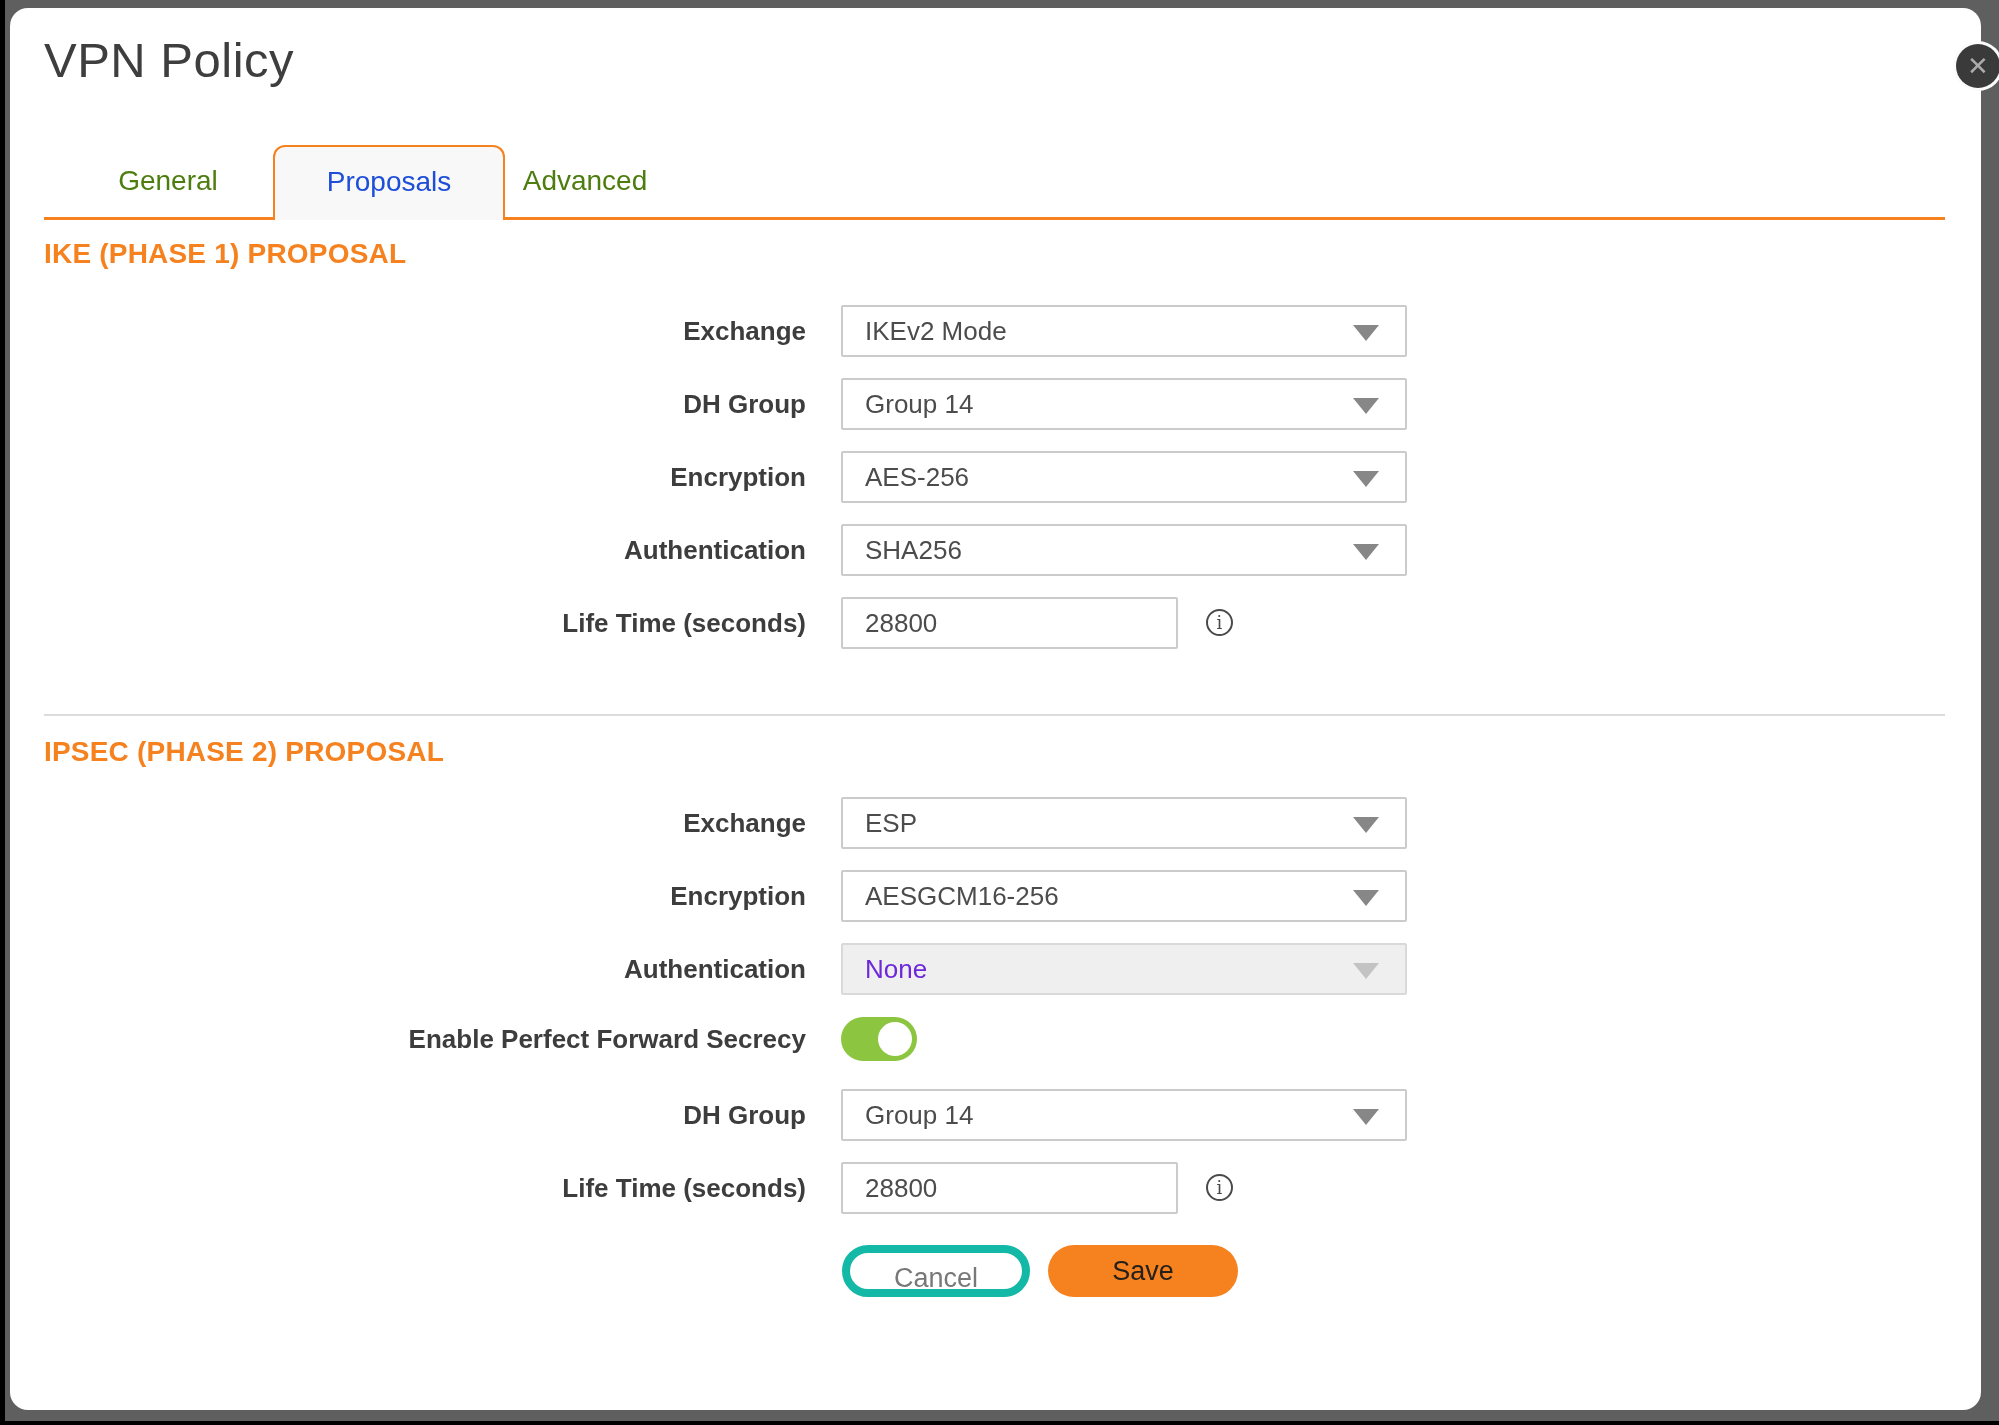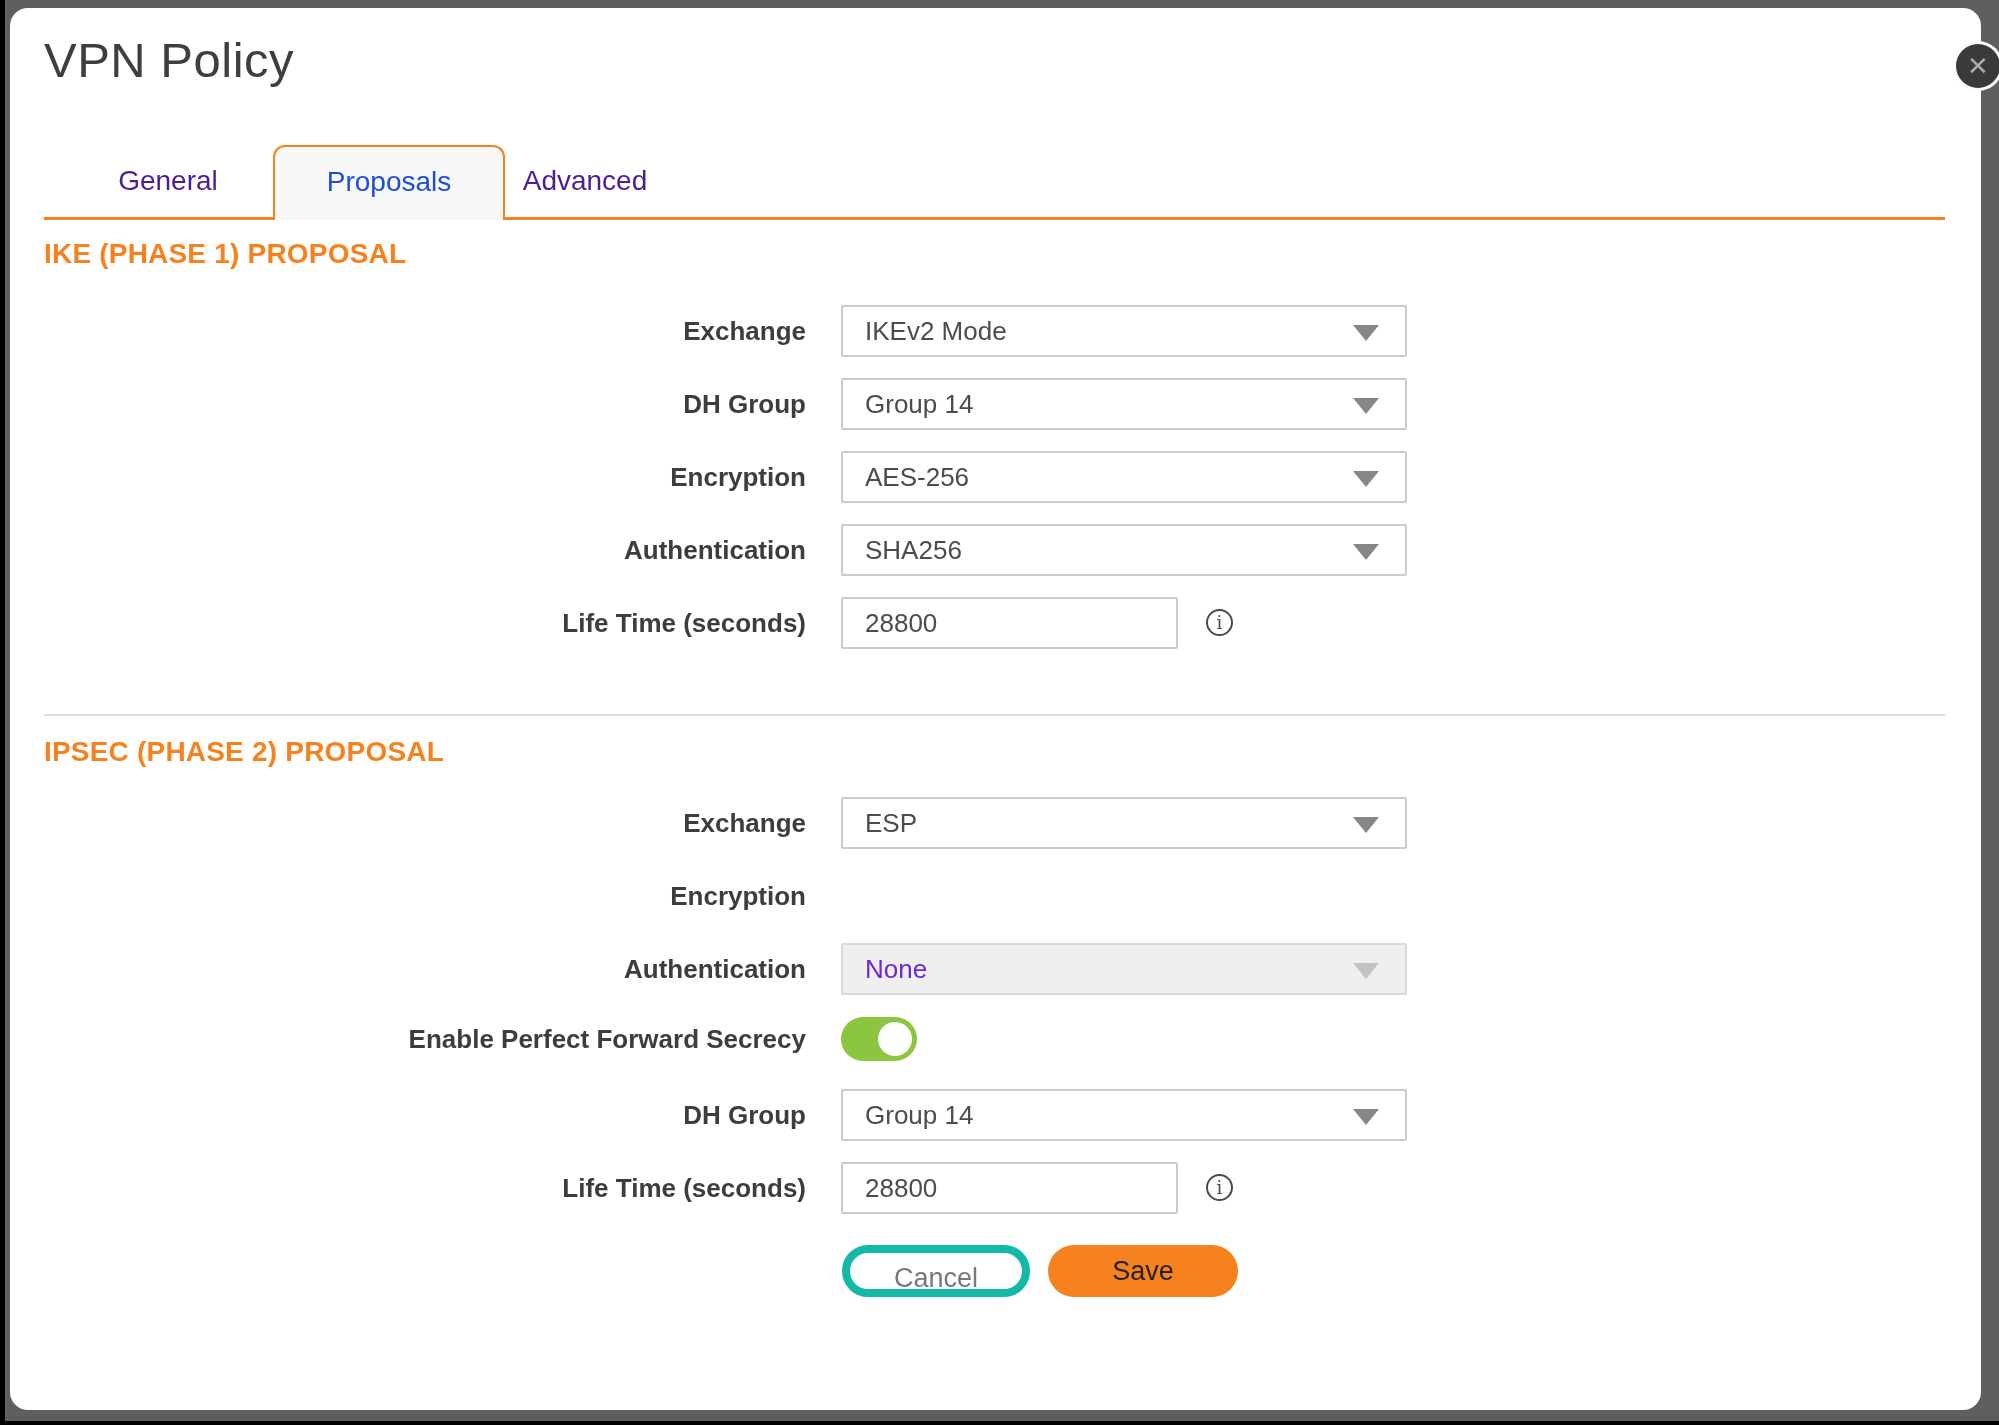--- a/index.html
+++ b/index.html
@@ -20,21 +20,21 @@
   }
   .close-btn{
     position:absolute;left:1946px;top:36px;width:44px;height:44px;border-radius:50%;
     background:#3a3a3a;box-shadow:0 0 0 3px #fbfbfb;cursor:pointer;
     display:flex;align-items:center;justify-content:center;
   }
   .close-btn .x{color:#ababab;font-size:26px;line-height:1;}
   
   .tab-underline{position:absolute;left:34px;top:209px;width:1901px;height:3px;background:#F6821F;}
   .tab{position:absolute;top:137px;height:72px;line-height:72px;text-align:center;
-       font-size:28px;color:#4c1d95;cursor:pointer;z-index:1;}
+       font-size:28px;color:#4d7c0f;cursor:pointer;z-index:1;}
   .tab.inactive-1{left:63px;width:190px;}
   .tab.inactive-2{left:480px;width:190px;}
   .tab.active{
     left:263px;width:232px;height:75px;line-height:70px;z-index:2;
     background:#f8f8f8;border:2px solid #F6821F;border-bottom:none;
     border-radius:12px 12px 0 0;color:#1d4ed8;box-sizing:border-box;
   }
   
   .section-title{position:absolute;left:34px;font-size:28px;font-weight:700;color:#F6821F;letter-spacing:.2px;}
   .section-title.p1{top:230px;}
@@ -152,20 +152,24 @@
   <div class="row r-p2-0">
     <div class="label">Exchange</div>
     <div class="select">
       <span>ESP</span>
       <span class="chevron"></span>
     </div>
   </div>
 
   <div class="row r-p2-1">
     <div class="label">Encryption</div>
+    <div class="select">
+      <span>AESGCM16-256</span>
+      <span class="chevron"></span>
+    </div>
   </div>
 
   <div class="row r-p2-2">
     <div class="label">Authentication</div>
     <div class="select disabled">
       <span>None</span>
       <span class="chevron"></span>
     </div>
   </div>
 

